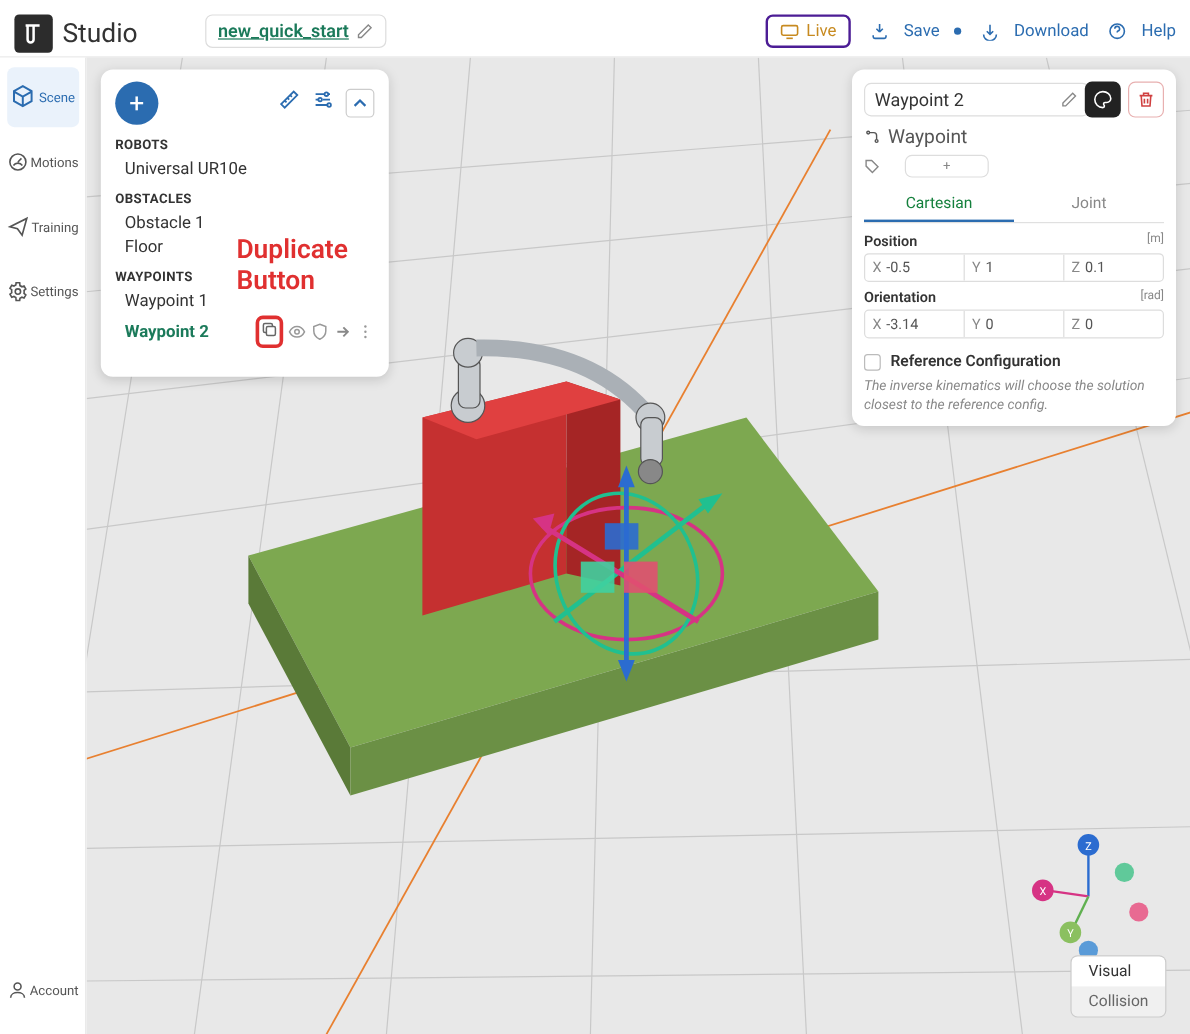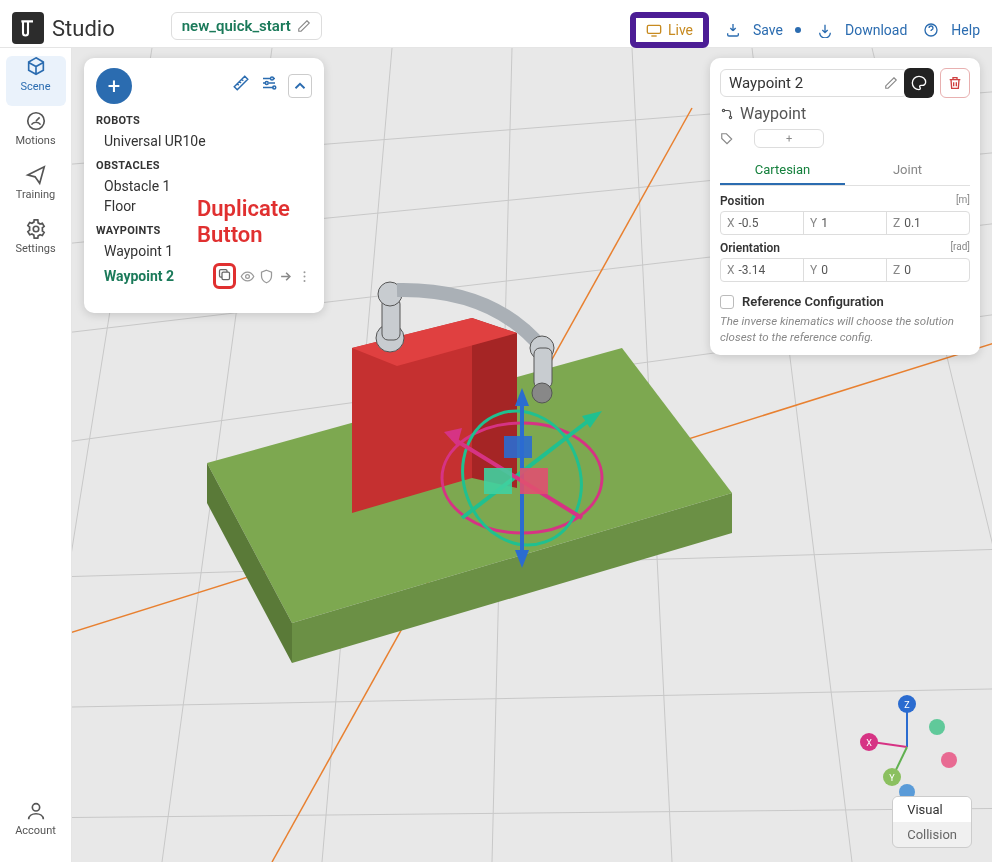--- a/index.html
+++ b/index.html
@@ -4,29 +4,29 @@
 <style>
   * { box-sizing: border-box; margin: 0; padding: 0; font-family: -apple-system, BlinkMacSystemFont, "Segoe UI", Roboto, sans-serif; }
   body { width: 992px; height: 862px; overflow: hidden; background: #fff; position: relative; }
   
   
   .header { height: 48px; border-bottom: 1px solid #e5e5e5; display: flex; align-items: flex-start; padding: 12px 12px; gap: 16px; }
   .logo-wrap { display: flex; align-items: center; gap: 8px; }
   .logo-box { width: 32px; height: 32px; background: #2c2c2c; border-radius: 4px; display: flex; align-items: center; justify-content: center; color: #fff; font-weight: bold; font-size: 18px; }
   .logo-text { font-size: 22px; color: #333; font-weight: 400; }
   .project-name-wrap { display: flex; align-items: center; gap: 6px; border: 1px solid #ddd; border-radius: 6px; padding: 4px 10px; margin-left: 40px; }
-  .project-name { color: #1b7a5a; font-weight: 600; font-size: 15px; }
+  .project-name { color: #1b7a5a; font-weight: 600; font-size: 15px; text-decoration: underline; }
   .header-actions { margin-left: auto; display: flex; gap: 16px; align-items: center; }
-  .btn-live { border: 6px solid #4c1d95; color: #c78a20; border-radius: 6px; padding: 4px 10px; display: flex; align-items: center; gap: 6px; font-size: 14px; cursor: pointer; background: #fff; }
+  .btn-live { border: 2px solid #4c1d95; color: #c78a20; border-radius: 6px; padding: 4px 10px; display: flex; align-items: center; gap: 6px; font-size: 14px; cursor: pointer; background: #fff; }
   .btn-header { color: #2b6cb0; display: flex; align-items: center; gap: 12px; font-size: 14px; cursor: pointer; }
   .save-dot { width: 6px; height: 6px; background: #2b6cb0; border-radius: 50%; }
   
   
   .left-sidebar { position: absolute; left: 0; top: 48px; bottom: 0; width: 72px; border-right: 1px solid #e5e5e5; display: flex; flex-direction: column; align-items: center; padding-top: 8px; background: #fff; z-index: 10; }
-  .nav-item { width: 60px; height: 50px; display: flex; flex-direction: column; align-items: center; gap: 2px; cursor: pointer; border-radius: 6px; color: #555; font-size: 11px; margin-bottom: 4px; }
+  .nav-item { width: 60px; height: 50px; display: flex; flex-direction: row; align-items: center; justify-content: center; gap: 2px; cursor: pointer; border-radius: 6px; color: #555; font-size: 11px; margin-bottom: 4px; }
   .nav-item.active { background: #eaf2fb; color: #2b6cb0; }
   .nav-item svg { width: 22px; height: 22px; }
   .nav-account { margin-top: auto; margin-bottom: 12px; }
   
   
   .viewport { position: absolute; left: 72px; top: 48px; right: 0; bottom: 0; background: #e8e8e8; overflow: hidden; }
   
   
   .scene-panel { position: absolute; left: 12px; top: 10px; width: 240px; background: #fff; border-radius: 10px; box-shadow: 0 2px 10px rgba(0,0,0,0.15); padding: 10px 12px 14px; z-index: 5; }
   .scene-panel-top { display: flex; align-items: center; gap: 8px; margin-bottom: 10px; }

